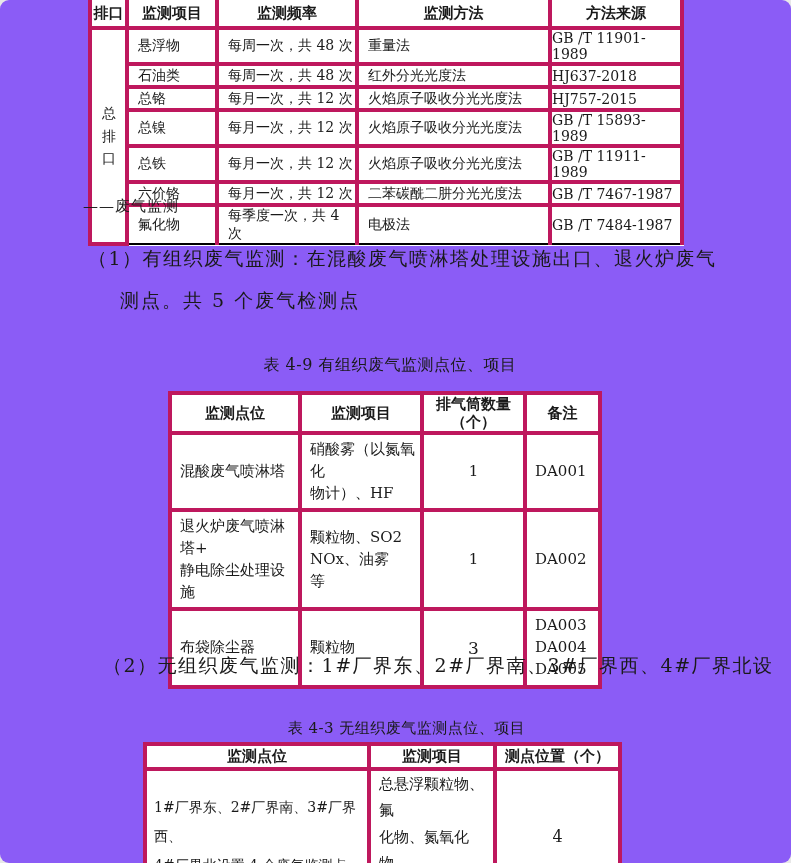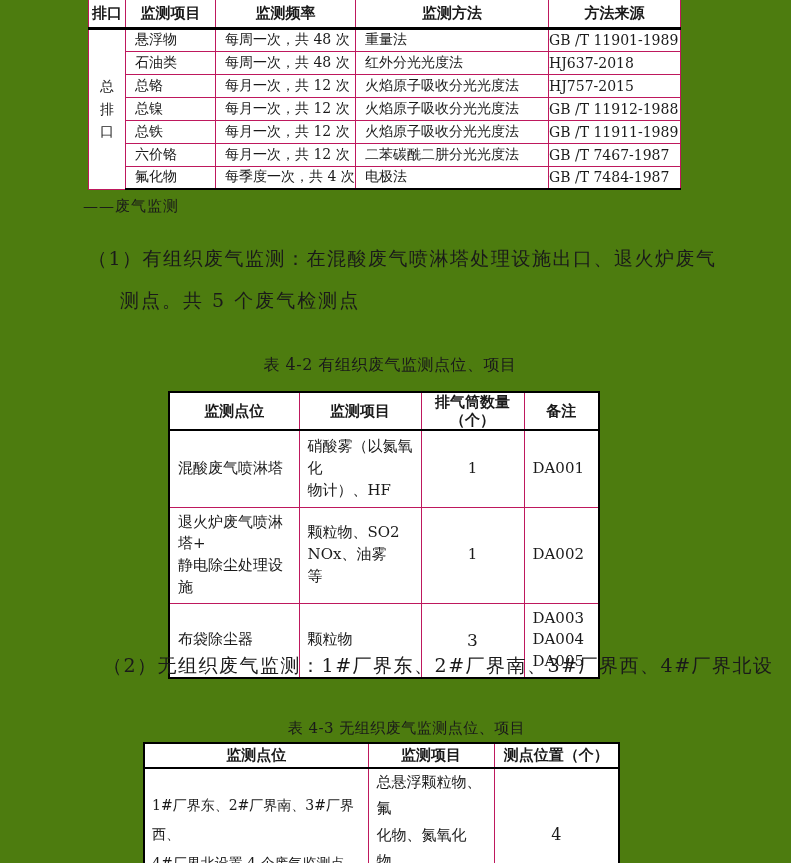--- a/index.html
+++ b/index.html
@@ -2,27 +2,28 @@
 <html><head>
 <meta charset="utf-8">
 <style>
   * { margin: 0; padding: 0; box-sizing: border-box; }
   html, body { background: #e8e8e8; }
   .page {
     position: relative;
     width: 791px;
     height: 863px;
     margin: 0 auto;
-    background: #4d7c0f;
+    background: #8b5cf6;
     color: #1a1a1a;
     font-family: "DejaVu Serif", "Liberation Serif", serif;
     overflow: hidden;
+    border-radius: 9px;
   }
   table { border-collapse: collapse; table-layout: fixed; background: #fff; }
-  td, th { border: 1px solid #be185d; overflow: hidden; }
+  td, th { border: 4px solid #be185d; overflow: hidden; }
   .pre { white-space: pre-line; }
 
   
   #table1 { position: absolute; left: 88px; top: 0; }
   #table1 table { width: 592px; }
   #table1 th {
     border-top: none;
     border-bottom: 3px solid #000;
     height: 28px; font-size: 15px; font-weight: bold; text-align: center;
     padding: 0;
@@ -122,21 +123,21 @@
         <tr>
           <td>总铬</td>
           <td>每月一次，共 12 次</td>
           <td>火焰原子吸收分光光度法</td>
           <td class="src">HJ757-2015</td>
         </tr>
         <tr>
           <td>总镍</td>
           <td>每月一次，共 12 次</td>
           <td>火焰原子吸收分光光度法</td>
-          <td class="src">GB /T 11912-1988</td>
+          <td class="src">GB /T 15893-1989</td>
         </tr>
         <tr>
           <td>总铁</td>
           <td>每月一次，共 12 次</td>
           <td>火焰原子吸收分光光度法</td>
           <td class="src">GB /T 11911-1989</td>
         </tr>
         <tr>
           <td>六价铬</td>
           <td>每月一次，共 12 次</td>
@@ -153,21 +154,21 @@
     </table>
   </div>
 
   <div class="heading">——废气监测</div>
 
   <div id="para1" class="para">
     <div class="pline">（1）有组织废气监测：在混酸废气喷淋塔处理设施出口、退火炉废气</div>
     <div class="pline indent">测点。共 5 个废气检测点</div>
   </div>
 
-  <div id="caption2" class="caption">表 4-2 有组织废气监测点位、项目</div>
+  <div id="caption2" class="caption">表 4-9 有组织废气监测点位、项目</div>
 
   <div id="table2">
     <table>
       <colgroup>
           <col style="width:130px">
           <col style="width:122px">
           <col style="width:103px">
           <col style="width:75px">
         </colgroup>
       <thead>

